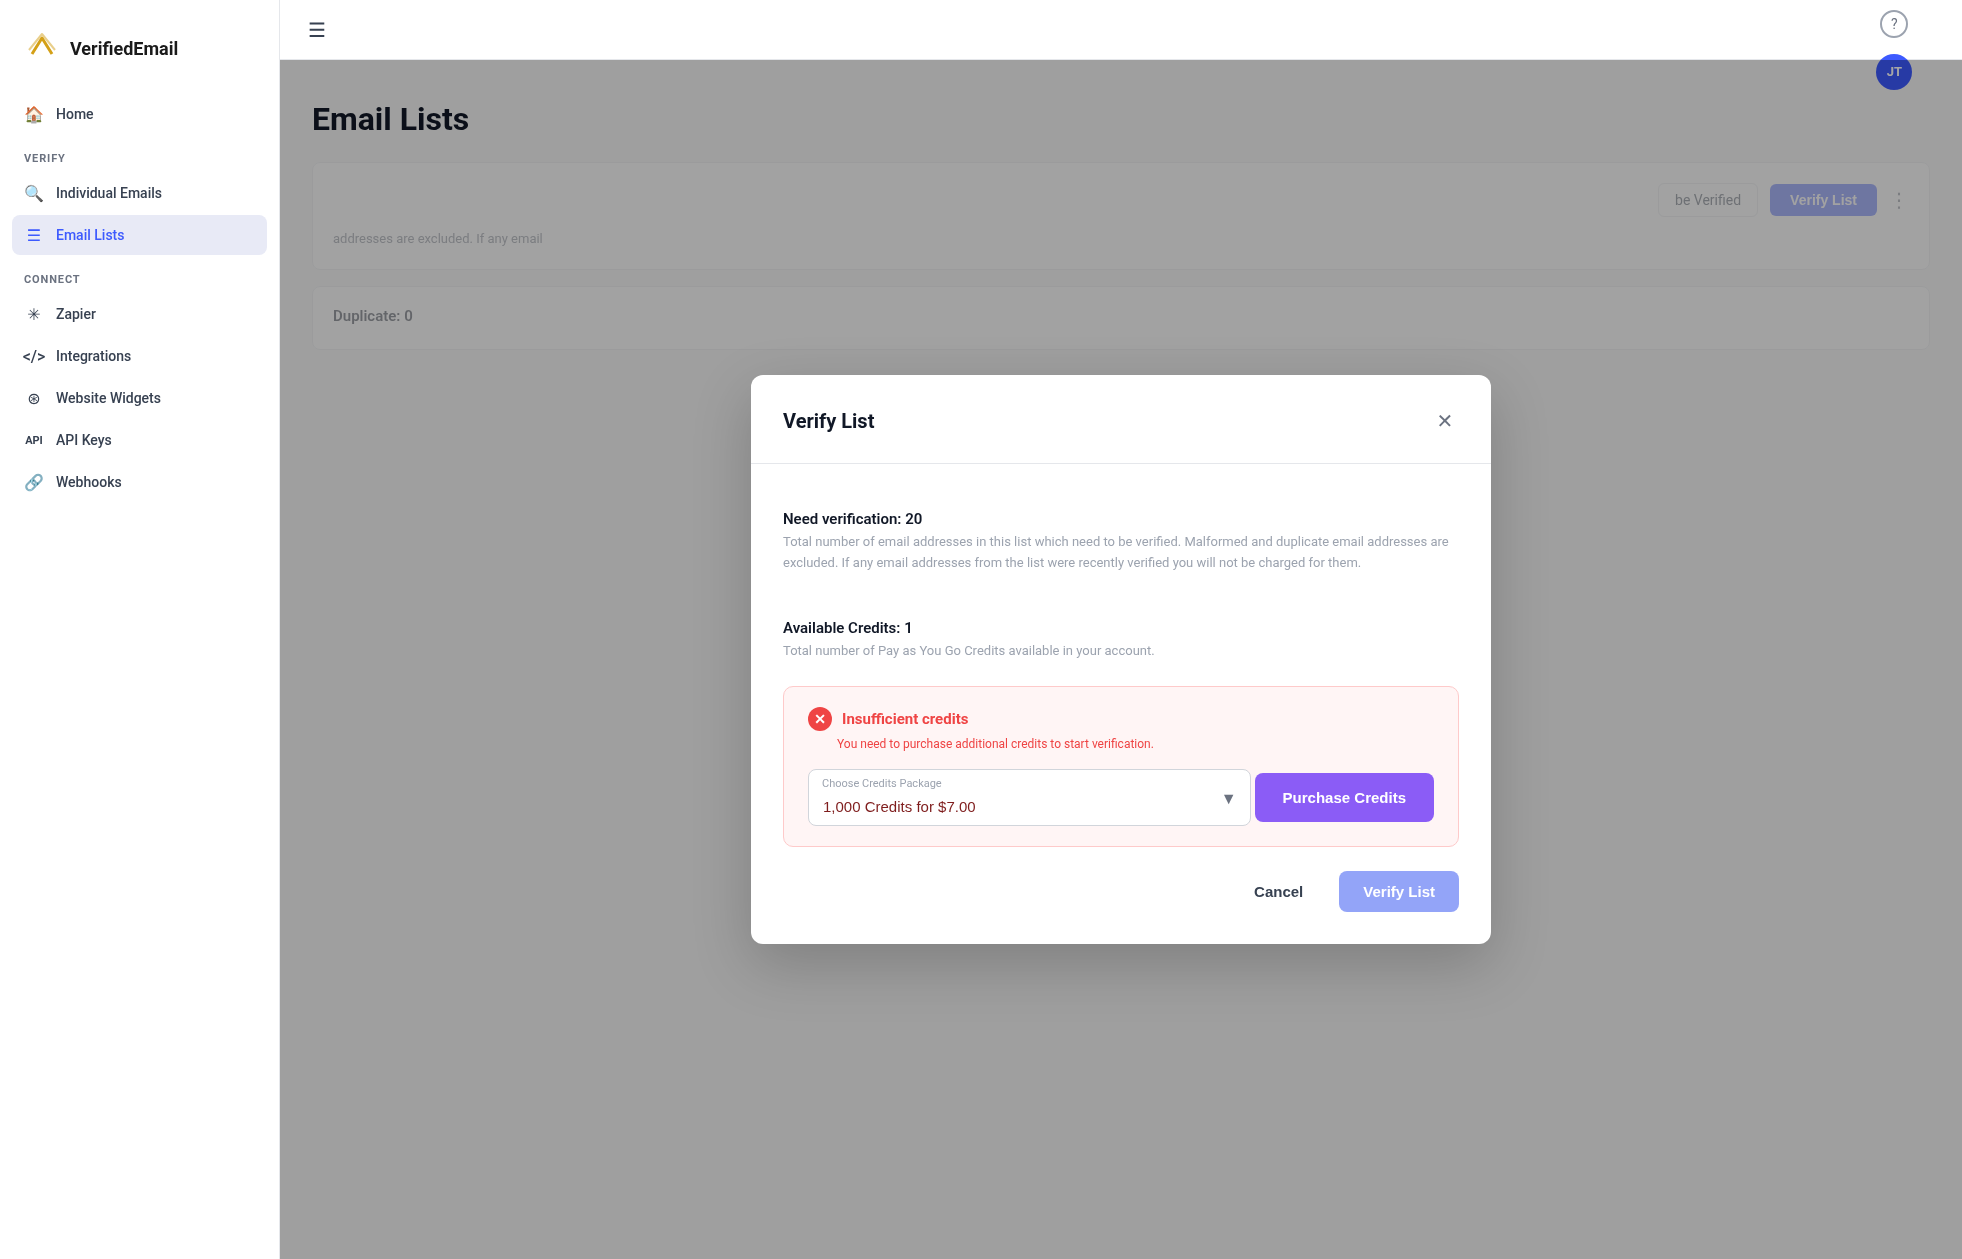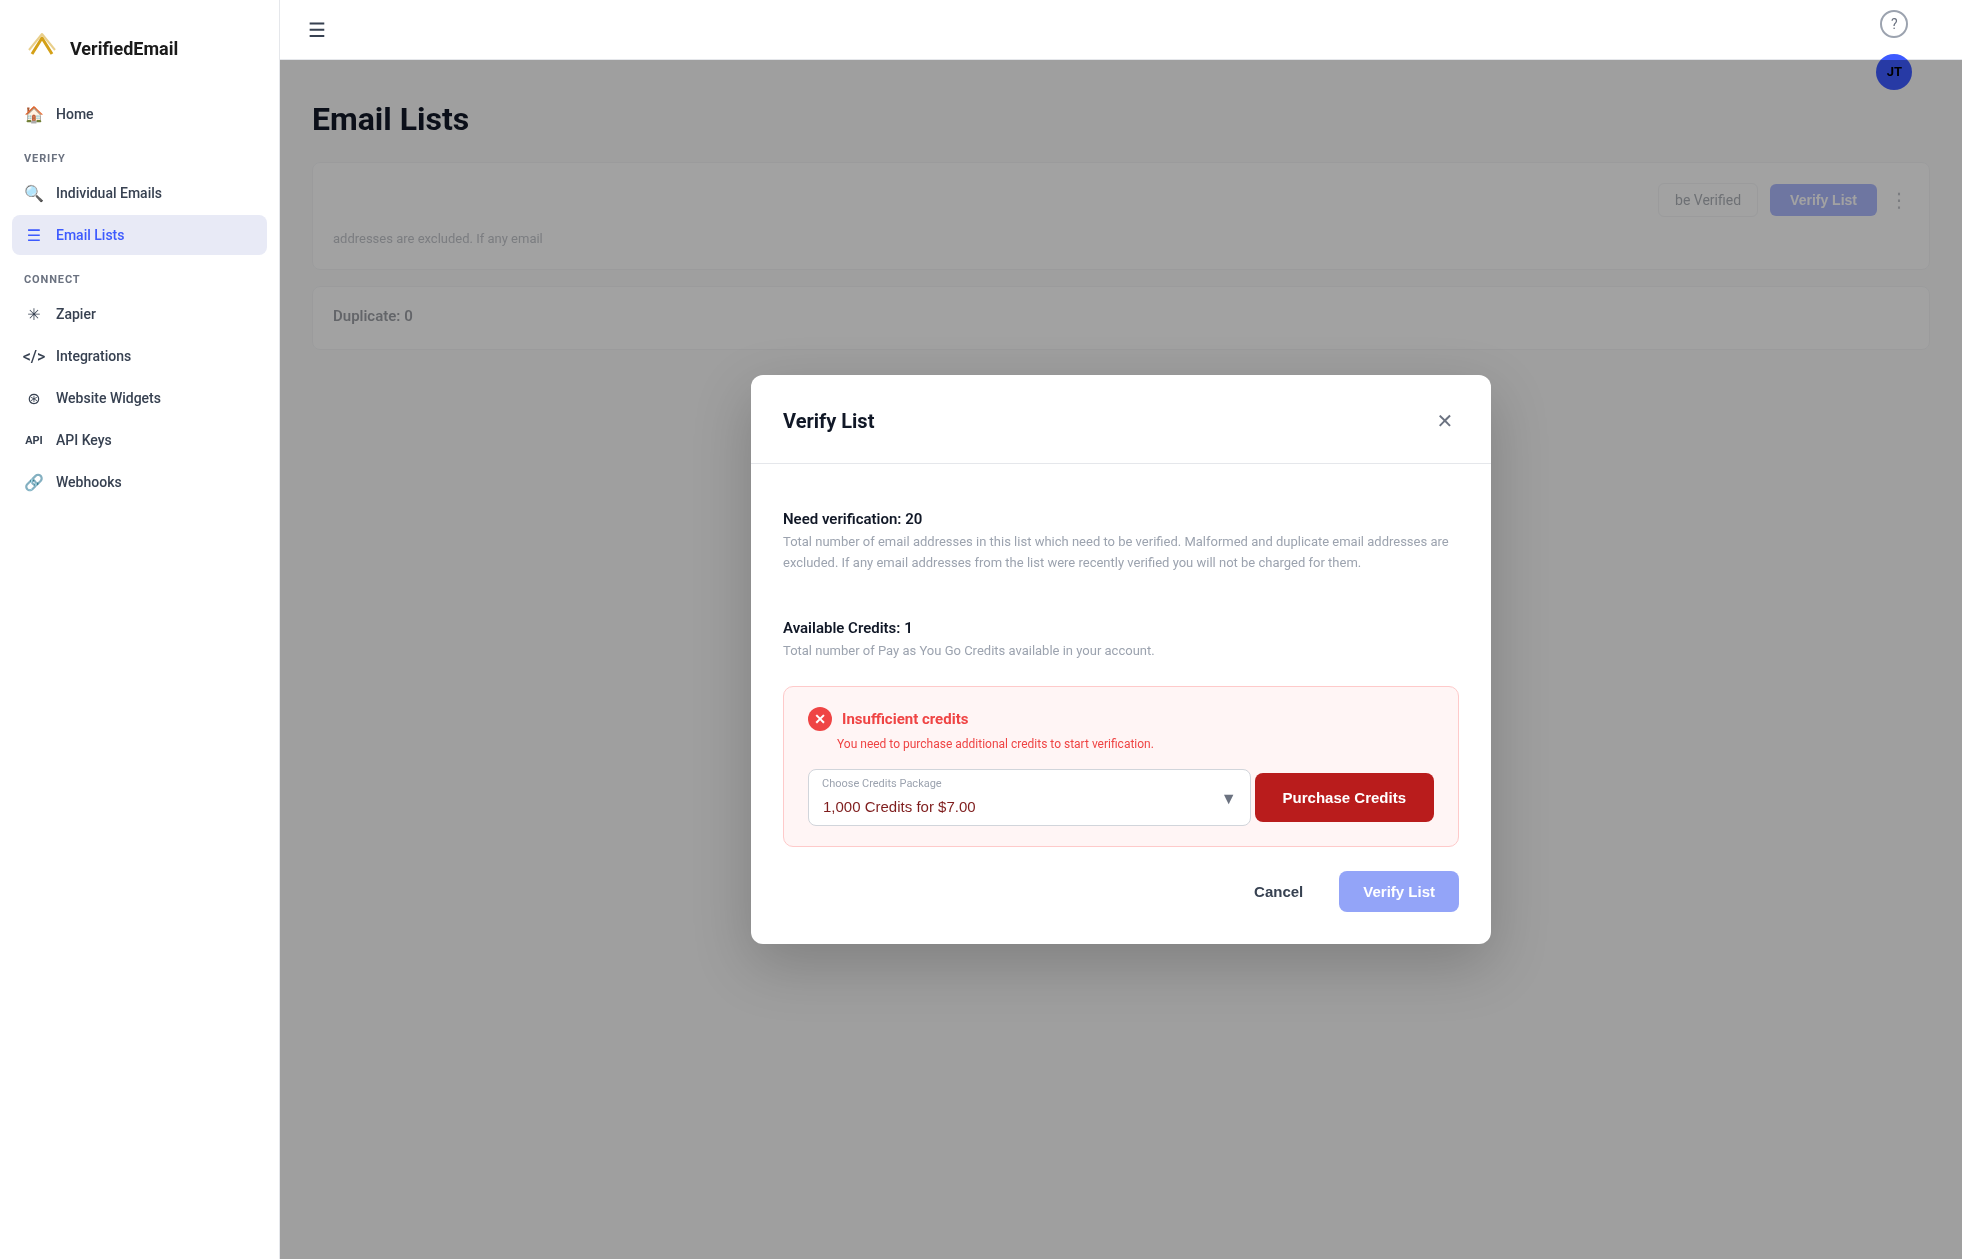--- a/index.html
+++ b/index.html
@@ -134,21 +134,21 @@
     .avatar {
       width: 36px;
       height: 36px;
       border-radius: 50%;
       background: #3d5afe;
       display: flex;
       align-items: center;
       justify-content: center;
       font-size: 13px;
       font-weight: 700;
-      color: #000000;
+      color: #ffffff;
       cursor: pointer;
     }
 
     
     .page-content {
       flex: 1;
       padding: 40px 32px;
       overflow-y: auto;
       position: relative;
     }
@@ -336,21 +336,21 @@
     .select-arrow {
       position: absolute;
       right: 14px;
       top: 50%;
       transform: translateY(-50%);
       color: #6b7280;
       pointer-events: none;
     }
     .purchase-btn {
       padding: 16px 28px;
-      background: #b91c1c;
+      background: #8b5cf6;
       color: #fff;
       border: none;
       border-radius: 8px;
       font-size: 15px;
       font-weight: 700;
       cursor: pointer;
       white-space: nowrap;
     }
 
     

